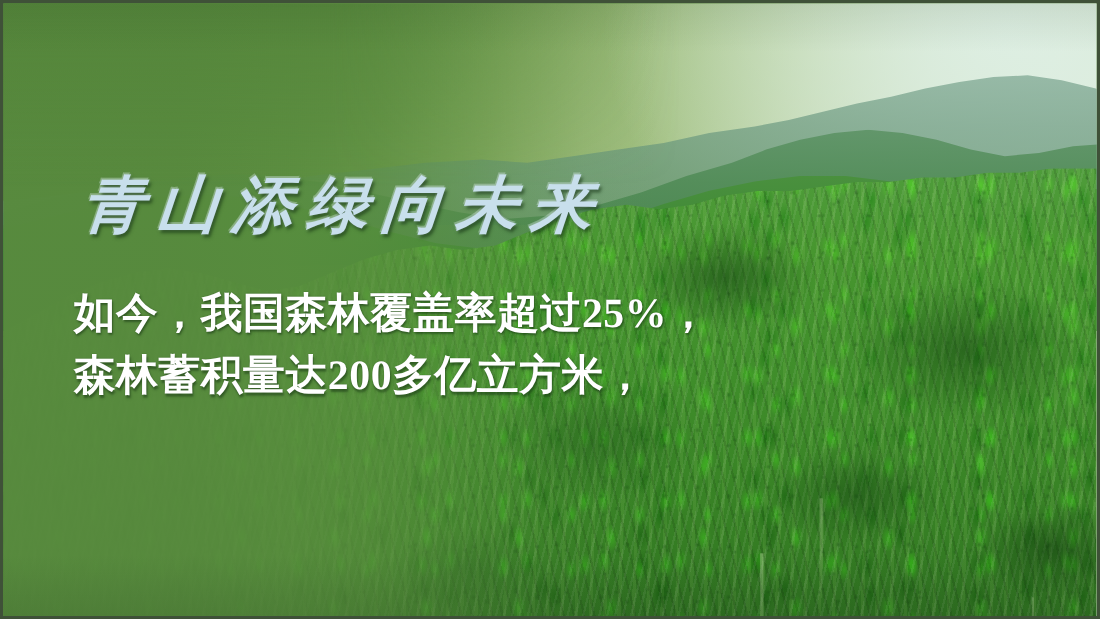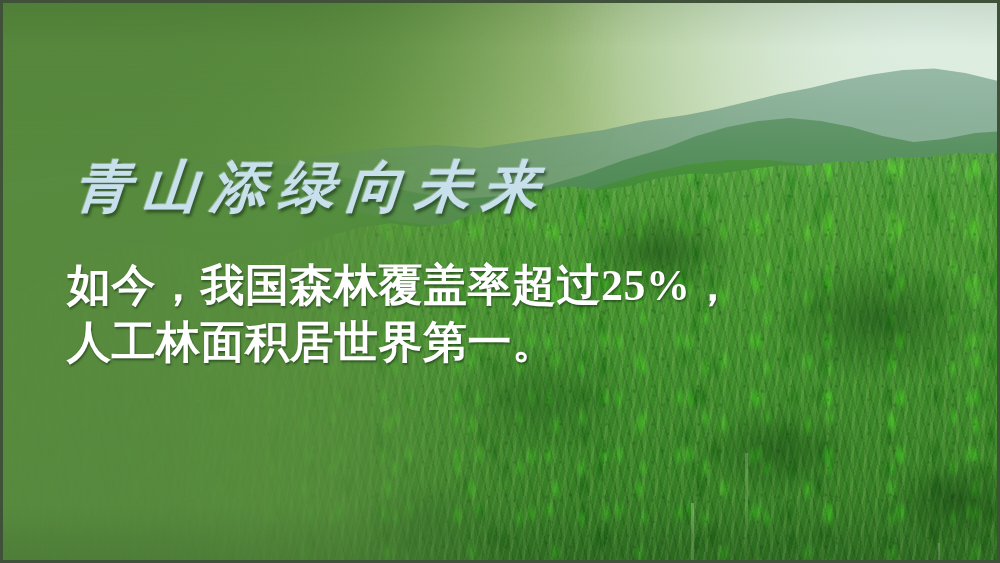--- a/index.html
+++ b/index.html
@@ -219,21 +219,21 @@
   }
 
   #body-copy {
     position: absolute;
     left: 64px;
     top: 254px;
     width: 560px;
   }
   .copy-line {
     font-family: "Liberation Serif", "DejaVu Serif", serif;
-    font-size: 44px;
+    font-size: 38px;
     line-height: 57px;
     font-weight: 700;
     color: #ffffff;
     letter-spacing: 0.5px;
     white-space: nowrap;
     text-shadow:
       1px 2px 2px rgba(22,52,18,.55),
       0 0 1px rgba(22,52,18,.45);
   }
 </style>
@@ -260,17 +260,17 @@
   <div class="layer" id="wash"></div>
   <div class="layer" id="wash-top"></div>
   <div class="layer" id="vignette"></div>
 
   <div id="content">
 
     <div id="headline">青山添绿向未来</div>
 
     <div id="body-copy">
       <div class="copy-line">如今，我国森林覆盖率超过25%，</div>
-      <div class="copy-line">人工林面积居世界第一。</div>
+      <div class="copy-line">森林蓄积量达200多亿立方米，</div>
     </div>
 
   </div>
 </div>
 
 </body></html>

